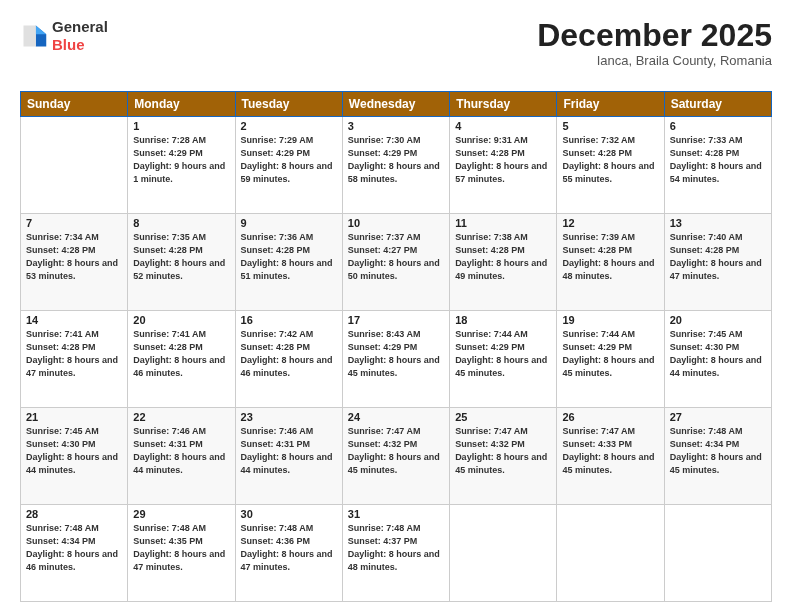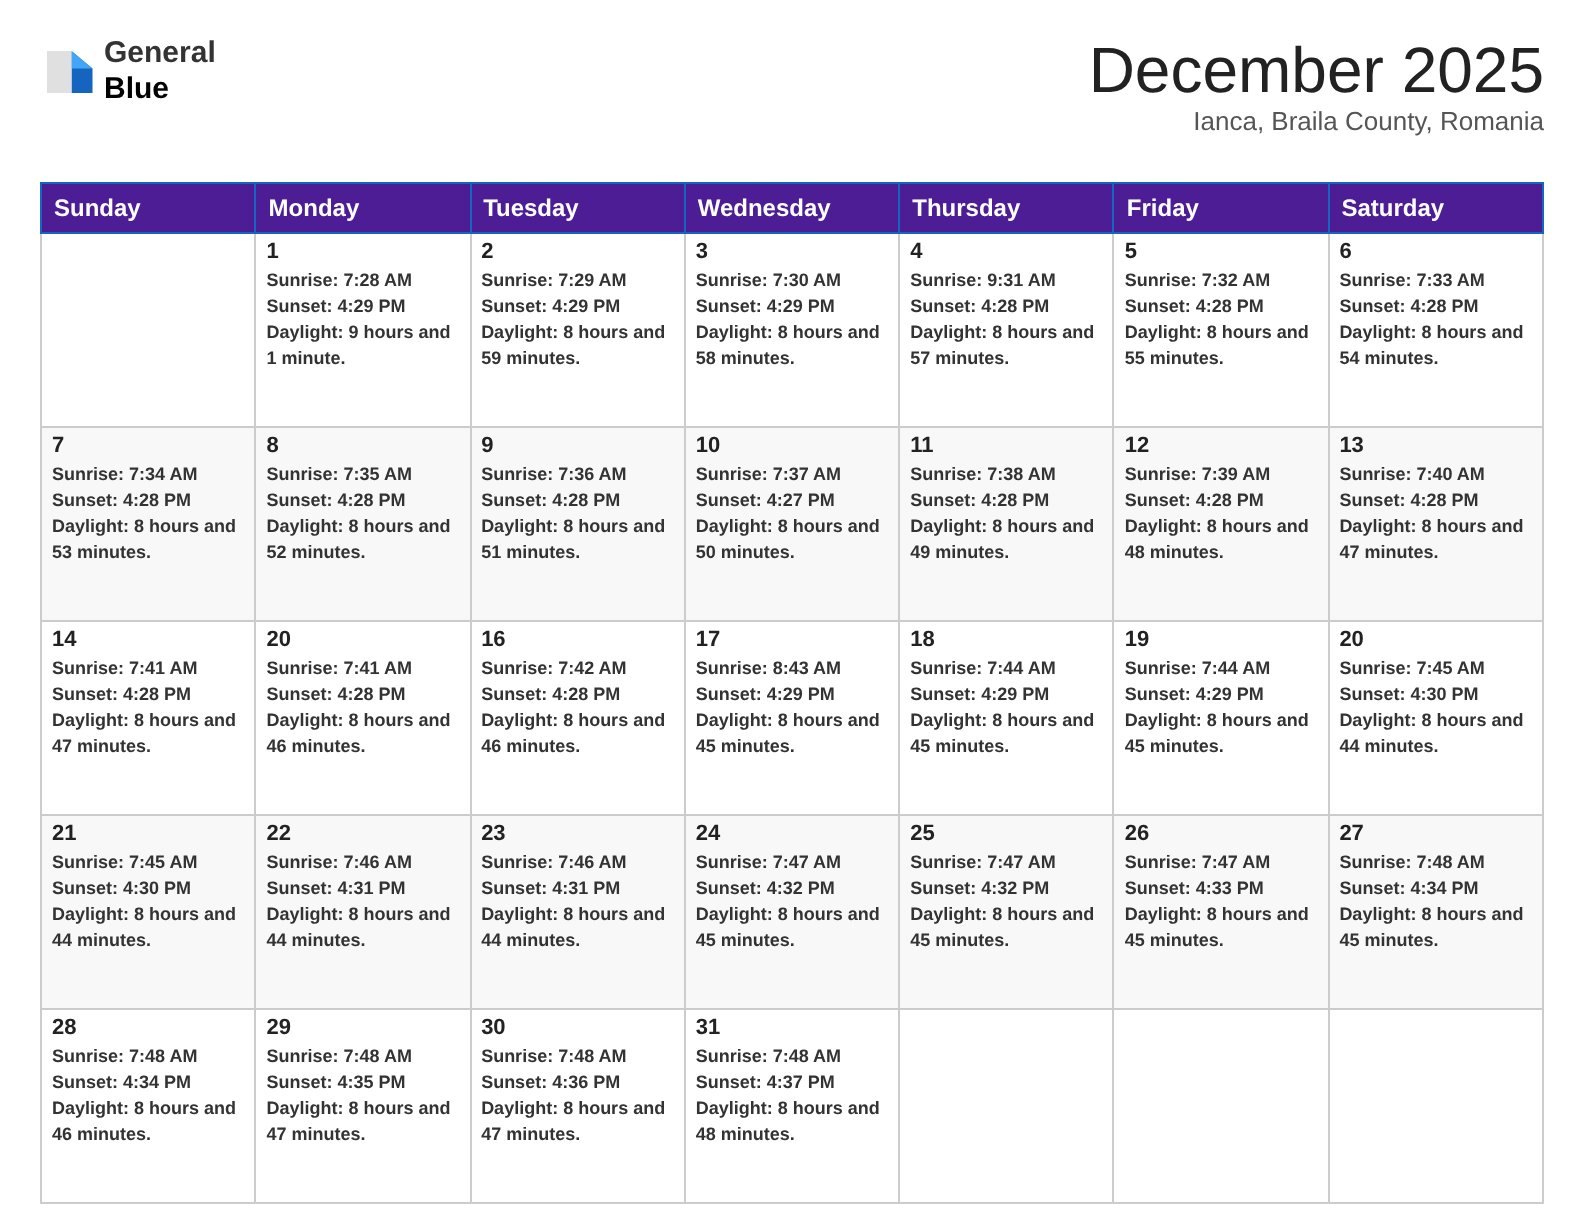--- a/index.html
+++ b/index.html
@@ -28,45 +28,45 @@
       display: flex;
       align-items: center;
       gap: 4px;
     }
     .logo-text {
       font-size: 15px;
       font-weight: bold;
       line-height: 1.2;
     }
     .logo-general { color: #333; }
-    .logo-blue { color: #000000; }
+    .logo-blue { color: #ef4444; }
     .logo-icon {
       width: 28px;
       height: 28px;
     }
     .title-area {
       text-align: right;
     }
     .month-title {
       font-size: 32px;
-      font-weight: normal;
+      font-weight: bold;
       color: #222;
       line-height: 1.1;
     }
     .location {
       font-size: 13px;
       color: #555;
     }
     .calendar {
       width: 100%;
       border-collapse: collapse;
       flex: 1;
     }
     .calendar th {
-      background: #4c1d95;
+      background: #a16207;
       color: #fff;
       font-size: 12px;
       font-weight: bold;
       padding: 5px 6px;
       text-align: left;
       border: 1px solid #1565c0;
     }
     .calendar td {
       border: 1px solid #ccc;
       vertical-align: top;

